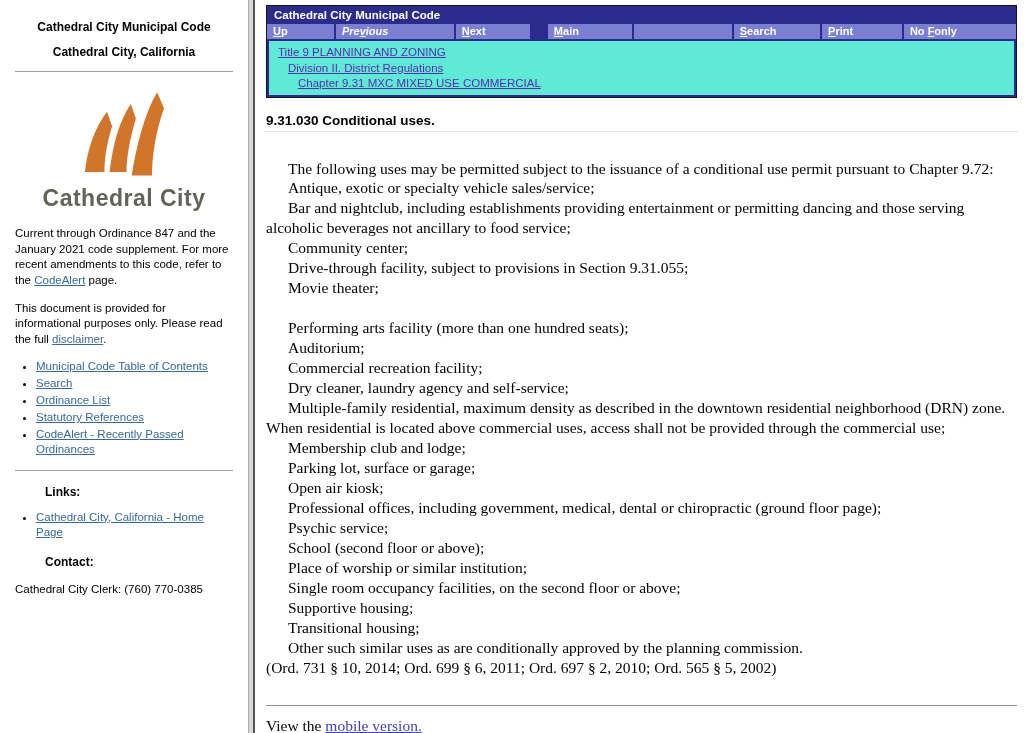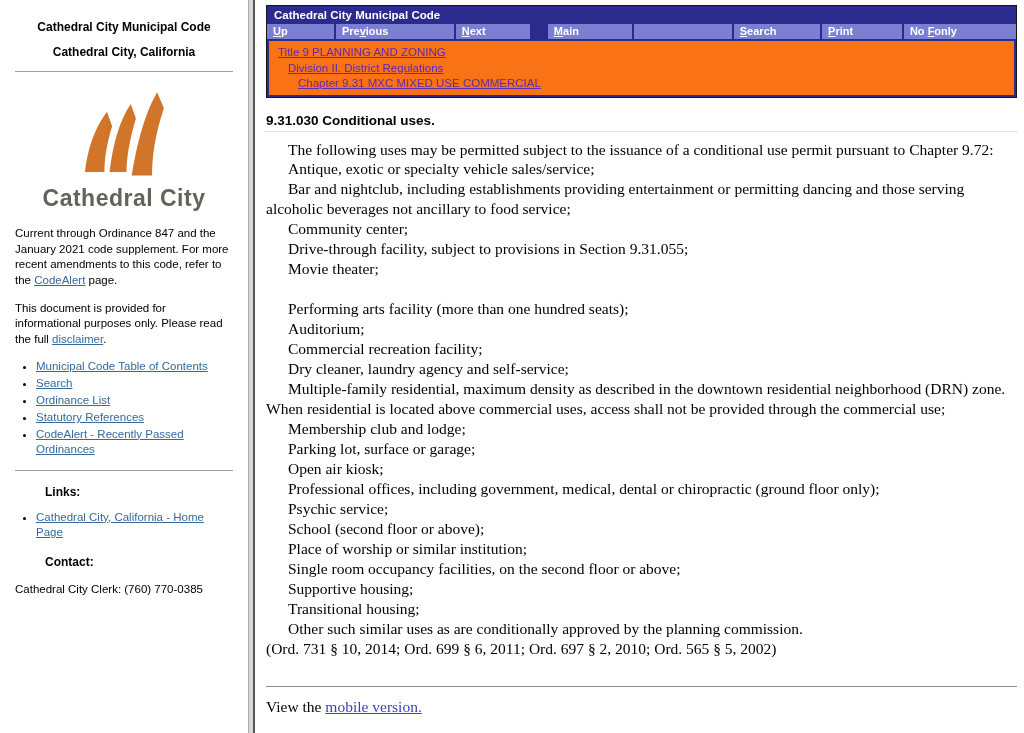--- a/index.html
+++ b/index.html
@@ -61,46 +61,46 @@
   }
   .nav-row { display: flex; column-gap: 2px; padding-bottom: 2px; }
   .nav-cell {
     background: #7a7fd2; color: #ffffff;
     font-weight: bold; font-size: 11px;
     padding: 1px 0 2px 6px;
     white-space: nowrap; overflow: hidden;
   }
   .nav-cell .akey { text-decoration: underline; }
   .nav-cell:nth-child(1) { width: 9.3%; }
-  .nav-cell:nth-child(2) { width: 16.4%; }
+  .nav-cell:nth-child(2) { width: 16.4%; font-style: italic; }
   .nav-cell:nth-child(3) { width: 10.3%; }
   .nav-cell:nth-child(4) { width: 11.7%; margin-left: 16px; }
   .nav-cell:nth-child(5) { width: 13.6%; }
   .nav-cell:nth-child(6) { width: 12.0%; }
   .nav-cell:nth-child(7) { width: 11.1%; }
   .nav-cell:nth-child(8) { width: 15.6%; }
   .nav-crumbs {
-    background: #f97316; margin: 0 2px 2px 2px; padding: 3px 0 4px 0;
+    background: #5eead4; margin: 0 2px 2px 2px; padding: 3px 0 4px 0;
   }
   .crumb { line-height: 13.5px; }
   .crumb a { color: #5c2ab3; font-size: 11.5px; text-decoration: underline; }
   .crumb:nth-child(1) { padding-left: 9px; }
   .crumb:nth-child(2) { padding-left: 19px; }
   .crumb:nth-child(3) { padding-left: 29px; }
 
   
   .content-heading {
     font-weight: bold; font-size: 13.5px; color: #000;
     margin: 15px 0 3px 2px;
   }
   .heading-hr { border: 0; border-top: 1px solid #e2e2e2; margin: 0 0 0 0; }
   .doc {
     font-family: "Liberation Serif", serif;
     font-size: 15.5px; line-height: 1.29; color: #000;
-    margin: 8px 0 0 2px;
+    margin: 27px 0 0 2px;
   }
   .doc p { margin: 0; text-indent: 22px; }
   .doc p.gap { height: 20px; text-indent: 0; }
   .ord-line {
     font-family: "Liberation Serif", serif;
     font-size: 15.5px; line-height: 1.29; margin: 0 0 0 2px;
   }
   .footer-hr { border: 0; border-top: 1px solid #8f8f8f; margin: 27px 1px 0 2px; }
   .footer-line {
     font-family: "Liberation Serif", serif;
@@ -189,21 +189,21 @@
       <p>Movie theater;</p>
       <p class="gap"></p>
       <p>Performing arts facility (more than one hundred seats);</p>
       <p>Auditorium;</p>
       <p>Commercial recreation facility;</p>
       <p>Dry cleaner, laundry agency and self-service;</p>
       <p>Multiple-family residential, maximum density as described in the downtown residential neighborhood (DRN) zone. When residential is located above commercial uses, access shall not be provided through the commercial use;</p>
       <p>Membership club and lodge;</p>
       <p>Parking lot, surface or garage;</p>
       <p>Open air kiosk;</p>
-      <p>Professional offices, including government, medical, dental or chiropractic (ground floor only);</p>
+      <p>Professional offices, including government, medical, dental or chiropractic (ground floor page);</p>
       <p>Psychic service;</p>
       <p>School (second floor or above);</p>
       <p>Place of worship or similar institution;</p>
       <p>Single room occupancy facilities, on the second floor or above;</p>
       <p>Supportive housing;</p>
       <p>Transitional housing;</p>
       <p>Other such similar uses as are conditionally approved by the planning commission.</p>
     </div>
 
   <div class="ord-line">(Ord. 731 § 10, 2014; Ord. 699 § 6, 2011; Ord. 697 § 2, 2010; Ord. 565 § 5, 2002)</div>

